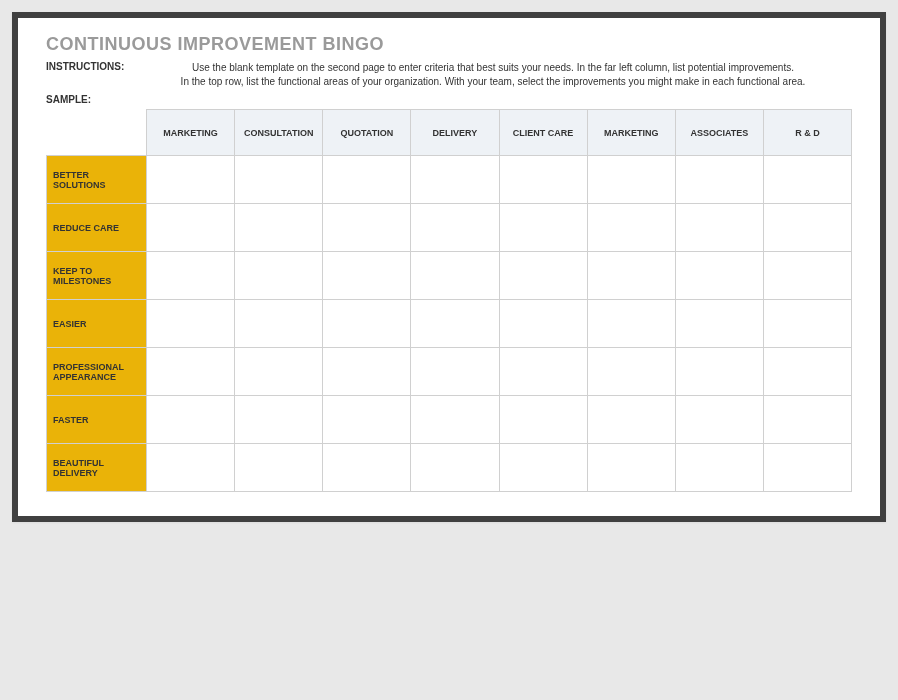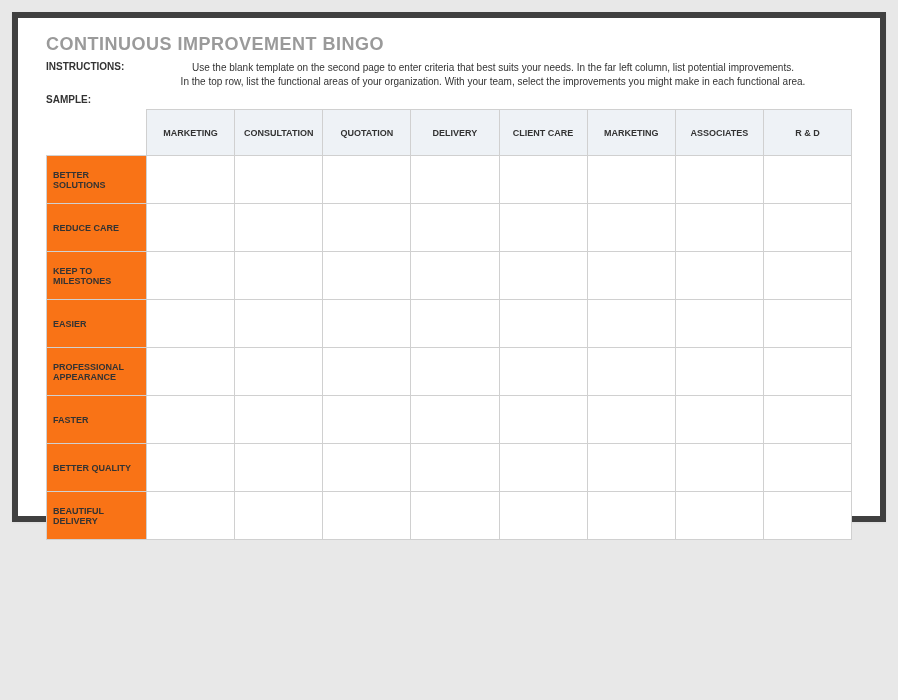--- a/index.html
+++ b/index.html
@@ -70,21 +70,21 @@
       padding: 4px;
     }
     thead th.corner {
       background: #ffffff;
       border-top: none;
       border-left: none;
     }
     tbody th {
       width: 100px;
       height: 48px;
-      background: #f97316;
+      background: #eab308;
       font-size: 9px;
       font-weight: bold;
       color: #333;
       text-align: left;
       vertical-align: middle;
       padding: 4px 6px;
     }
     tbody td {
       background: #ffffff;
       height: 48px;
@@ -194,31 +194,20 @@
         <td></td>
           <td></td>
           <td></td>
           <td></td>
           <td></td>
           <td></td>
           <td></td>
           <td></td>
       </tr>
       <tr>
-        <th>BETTER QUALITY</th>
-        <td></td>
-          <td></td>
-          <td></td>
-          <td></td>
-          <td></td>
-          <td></td>
-          <td></td>
-          <td></td>
-      </tr>
-      <tr>
         <th>BEAUTIFUL DELIVERY</th>
         <td></td>
           <td></td>
           <td></td>
           <td></td>
           <td></td>
           <td></td>
           <td></td>
           <td></td>
       </tr>

